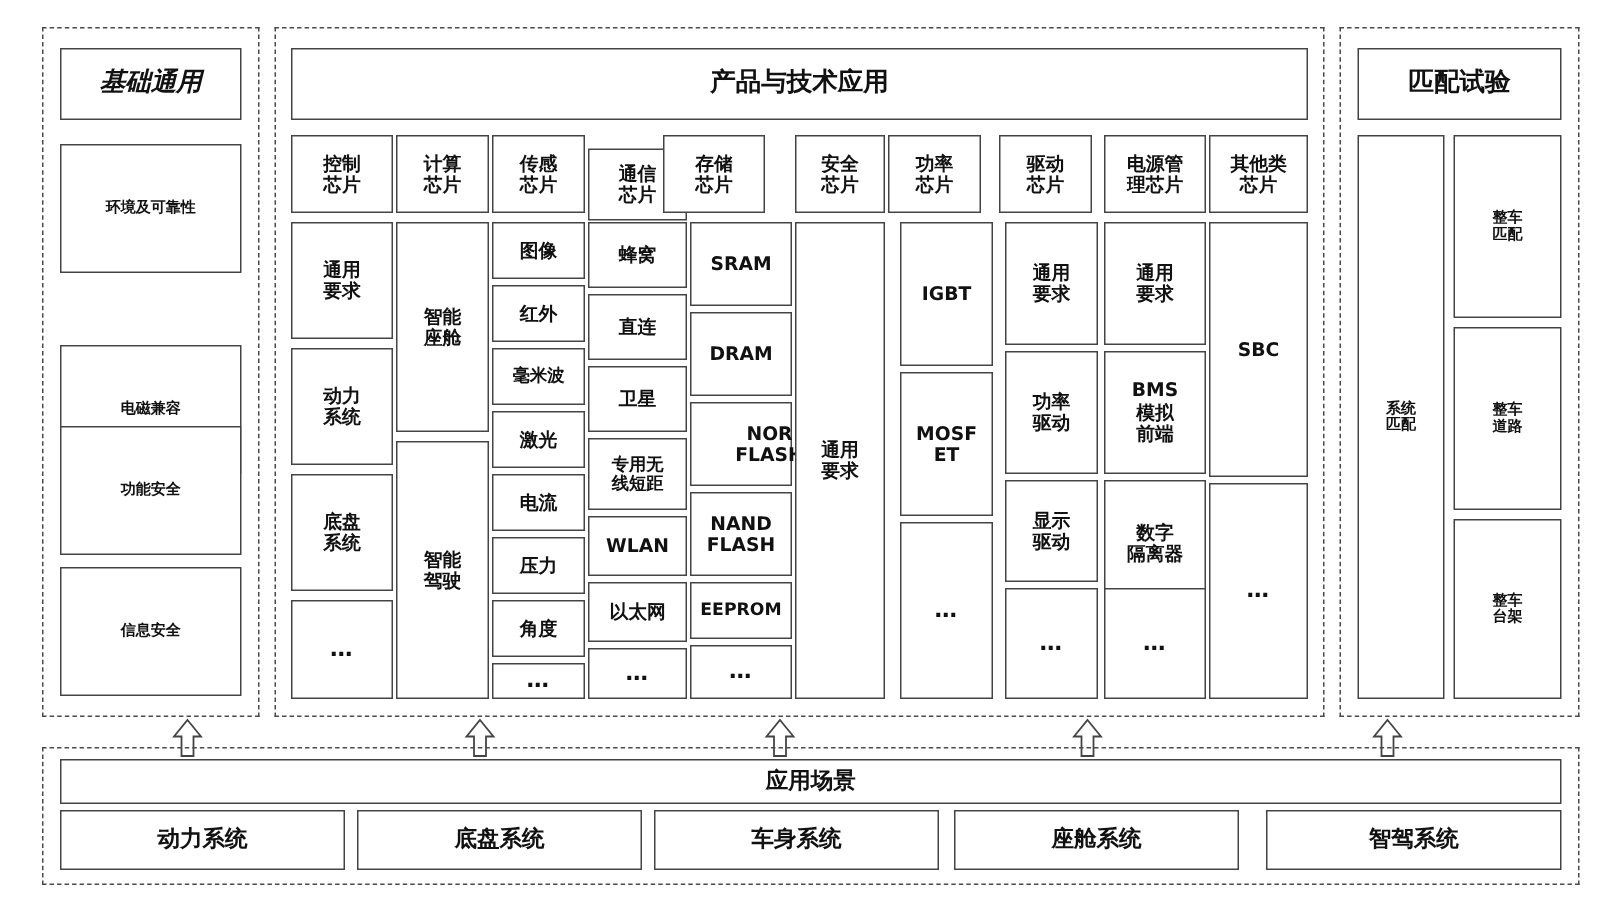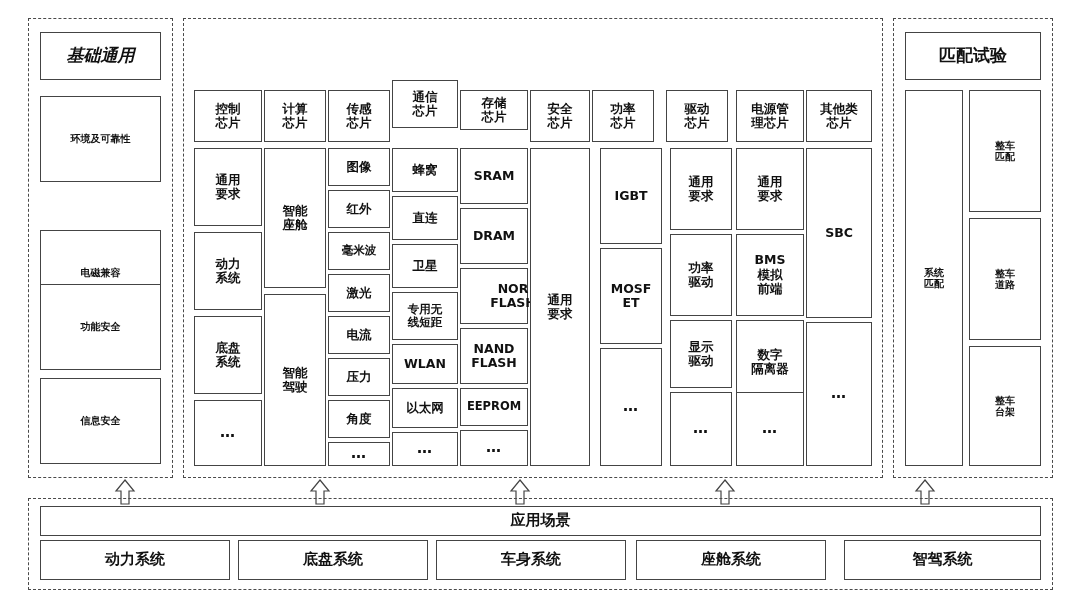--- a/index.html
+++ b/index.html
@@ -55,20 +55,21 @@
 
   <div class="box title-box" style="left:40px; top:32px; width:121px; height:48px;font-style:italic;">基础通用</div>
 
   <div class="box side-item" style="left:40px; top:96px; width:121px; height:86px;">环境及可靠性</div>
   <div class="box side-item" style="left:40px; top:190px; width:121px; height:86px;margin-top:40px;">电磁兼容</div>
   <div class="box side-item" style="left:40px; top:284px; width:121px; height:86px;">功能安全</div>
   <div class="box side-item" style="left:40px; top:378px; width:121px; height:86px;">信息安全</div>
 
   <div class="dashed-frame" style="left:183px; top:18px; width:700px; height:460px;"></div>
 
+  <div class="box title-box" style="left:194px; top:32px; width:678px; height:48px;">产品与技术应用</div>
 
   <div class="box col-head" style="left:194px; top:90px; width:68px; height:52px; white-space:pre-line;">控制
 芯片</div>
   <div class="box leaf" style="left:194px; top:148px; width:68px; height:78px; white-space:pre-line;">通用
 要求</div>
   <div class="box leaf" style="left:194px; top:232px; width:68px; height:78px; white-space:pre-line;">动力
 系统</div>
   <div class="box leaf" style="left:194px; top:316px; width:68px; height:78px; white-space:pre-line;">底盘
 系统</div>
   <div class="box ellipsis" style="left:194px; top:400px; width:68px; height:66px; white-space:pre-line;">…</div>
@@ -84,32 +85,32 @@
 芯片</div>
   <div class="box leaf" style="left:328px; top:148px; width:62px; height:38px;">图像</div>
   <div class="box leaf" style="left:328px; top:190px; width:62px; height:38px;">红外</div>
   <div class="box leaf-sm" style="left:328px; top:232px; width:62px; height:38px;">毫米波</div>
   <div class="box leaf" style="left:328px; top:274px; width:62px; height:38px;">激光</div>
   <div class="box leaf" style="left:328px; top:316px; width:62px; height:38px;">电流</div>
   <div class="box leaf" style="left:328px; top:358px; width:62px; height:38px;">压力</div>
   <div class="box leaf" style="left:328px; top:400px; width:62px; height:38px;">角度</div>
   <div class="box ellipsis" style="left:328px; top:442px; width:62px; height:24px;">…</div>
 
-  <div class="box col-head" style="left:392px; top:80px; width:66px; height:48px; white-space:pre-line;text-align:right;">通信
+  <div class="box col-head" style="left:392px; top:99px; width:66px; height:48px; white-space:pre-line;text-align:right;">通信
 芯片</div>
   <div class="box leaf" style="left:392px; top:148px; width:66px; height:44px;">蜂窝</div>
   <div class="box leaf" style="left:392px; top:196px; width:66px; height:44px;">直连</div>
   <div class="box leaf" style="left:392px; top:244px; width:66px; height:44px;">卫星</div>
   <div class="box leaf-sm" style="left:392px; top:292px; width:66px; height:48px; white-space:pre-line;">专用无
 线短距</div>
   <div class="box leaf" style="left:392px; top:344px; width:66px; height:40px;">WLAN</div>
   <div class="box leaf" style="left:392px; top:388px; width:66px; height:40px;">以太网</div>
   <div class="box ellipsis" style="left:392px; top:432px; width:66px; height:34px;">…</div>
 
-  <div class="box col-head" style="left:460px; top:90px; width:68px; height:40px; white-space:pre-line;">存储
+  <div class="box col-head" style="left:442px; top:90px; width:68px; height:52px; white-space:pre-line;">存储
 芯片</div>
   <div class="box leaf" style="left:460px; top:148px; width:68px; height:56px;">SRAM</div>
   <div class="box leaf" style="left:460px; top:208px; width:68px; height:56px;">DRAM</div>
   <div class="box leaf" style="left:460px; top:268px; width:68px; height:56px; white-space:pre-line;padding-left:39px;">NOR
 FLASH</div>
   <div class="box leaf" style="left:460px; top:328px; width:68px; height:56px; white-space:pre-line;">NAND
 FLASH</div>
   <div class="box leaf-sm" style="left:460px; top:388px; width:68px; height:38px;">EEPROM</div>
   <div class="box ellipsis" style="left:460px; top:430px; width:68px; height:36px;">…</div>
 

